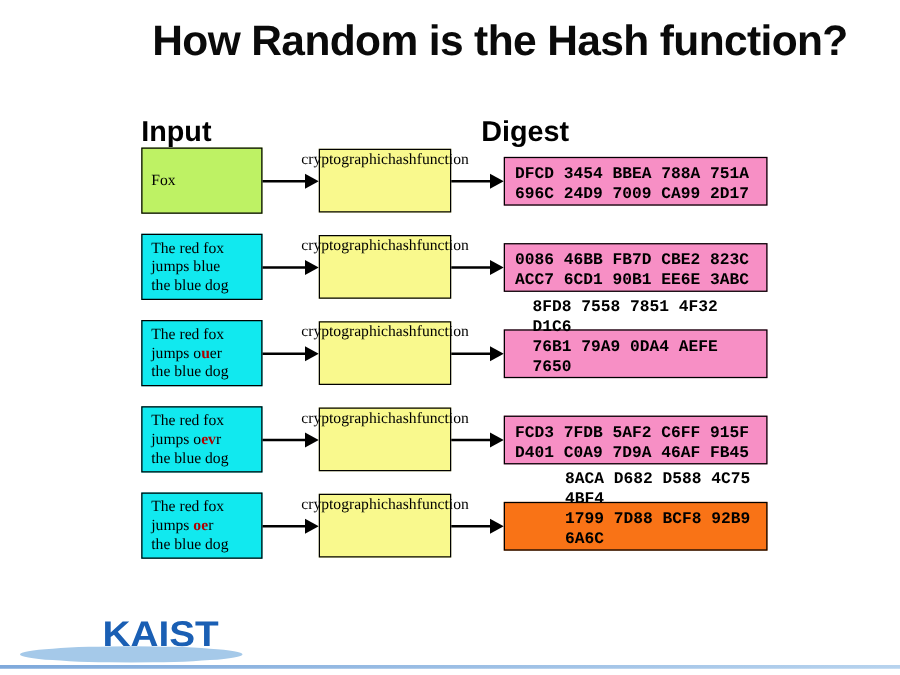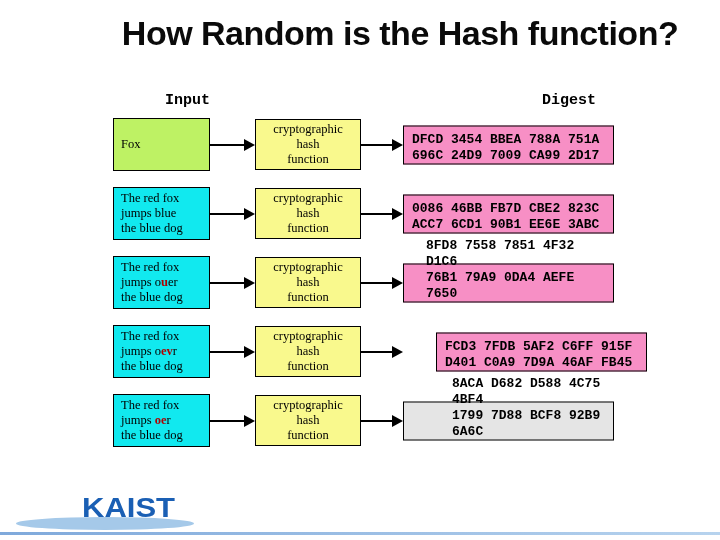--- a/index.html
+++ b/index.html
@@ -3,35 +3,35 @@
 <meta charset="utf-8">
 <style>
   html,body{margin:0;padding:0;background:#fff;}
   .slide{position:relative;width:720px;height:540px;background:#ffffff;overflow:hidden;
          font-family:"Liberation Serif", serif;color:#000;}
 
   .title{position:absolute;top:14px;left:0;width:720px;text-align:center;
          font-family:"Liberation Sans", sans-serif;font-weight:bold;font-size:34px;
          letter-spacing:-0.5px;color:#0a0a0a;padding-left:40px;}
 
-  .hdr{position:absolute;font-family:Liberation Mono, monospace;font-weight:bold;
-       font-size:15px;text-align:right;}
+  .hdr{position:absolute;font-family:Liberation Sans, sans-serif;font-weight:bold;
+       font-size:23px;text-align:left;}
   .hdr-input{left:113px;top:92px;width:97px;}
   .hdr-digest{left:385px;top:92px;width:211px;}
 
   .row{position:absolute;left:113px;width:501px;height:53px;}
 
   .ibox{position:absolute;left:0;top:0;width:97px;height:53px;border:1px solid #000;
         box-sizing:border-box;display:flex;flex-direction:column;justify-content:center;
         padding-left:7px;font-size:12.5px;line-height:15px;}
   .iline span:empty{display:none;}
   .hl{color:#B00000;font-weight:bold;}
 
   .hbox{position:absolute;left:142px;top:1px;width:106px;height:51px;border:1px solid #000;
-        box-sizing:border-box;display:flex;flex-direction:column;justify-content:center;
+        box-sizing:border-box;display:flex;flex-direction:row;justify-content:center;
         text-align:center;font-size:12.5px;line-height:15px;}
 
   .dbox{position:absolute;left:290px;top:50%;transform:translateY(-50%);width:211px;height:39px;
         border:1px solid #000;box-sizing:border-box;display:flex;flex-direction:column;
         justify-content:flex-end;padding-left:8px;
         font-family:"Liberation Mono", monospace;font-weight:bold;font-size:13px;line-height:16px;}
 
   .arrow{position:absolute;top:50%;height:2px;margin-top:-1px;background:#000;}
   .arrow::after{content:"";position:absolute;right:-11px;top:-5px;width:0;height:0;
         border-left:11px solid #000;border-top:6px solid transparent;border-bottom:6px solid transparent;}
@@ -118,40 +118,40 @@
       <div class="iline"><span>jumps o</span><span class="hl">ev</span><span>r</span></div>
       <div class="iline">the blue dog</div>
     </div>
     <div class="arrow a1"></div>
     <div class="hbox" style="background: rgb(249, 249, 141);">
       <div>cryptographic</div>
       <div>hash</div>
       <div>function</div>
     </div>
     <div class="arrow a2"></div>
-    <div class="dbox" style="background: rgb(247, 143, 197); margin-left: 33px;">
+    <div class="dbox" style="background: rgb(247, 143, 197);">
       <div>FCD3 7FDB 5AF2 C6FF 915F</div>
       <div>D401 C0A9 7D9A 46AF FB45</div>
     </div>
   </div>
 
   <div class="row" style="top:394px">
     <div class="ibox" style="background: rgb(17, 233, 239);">
       <div class="iline">The red fox</div>
       <div class="iline"><span>jumps </span><span class="hl">oe</span><span>r</span></div>
       <div class="iline">the blue dog</div>
     </div>
     <div class="arrow a1"></div>
     <div class="hbox" style="background: rgb(249, 249, 141);">
       <div>cryptographic</div>
       <div>hash</div>
       <div>function</div>
     </div>
     <div class="arrow a2"></div>
-    <div class="dbox" style="background: #e5e5e5; padding-left: 48px;">
+    <div class="dbox" style="background: #f97316; padding-left: 48px;">
       <div>8ACA D682 D588 4C75 4BF4</div>
       <div>1799 7D88 BCF8 92B9 6A6C</div>
     </div>
   </div>
 
   <div class="swoosh"></div>
   <div class="logo">KAIST</div>
   <div class="bottom-line"></div>
 
 </div>

